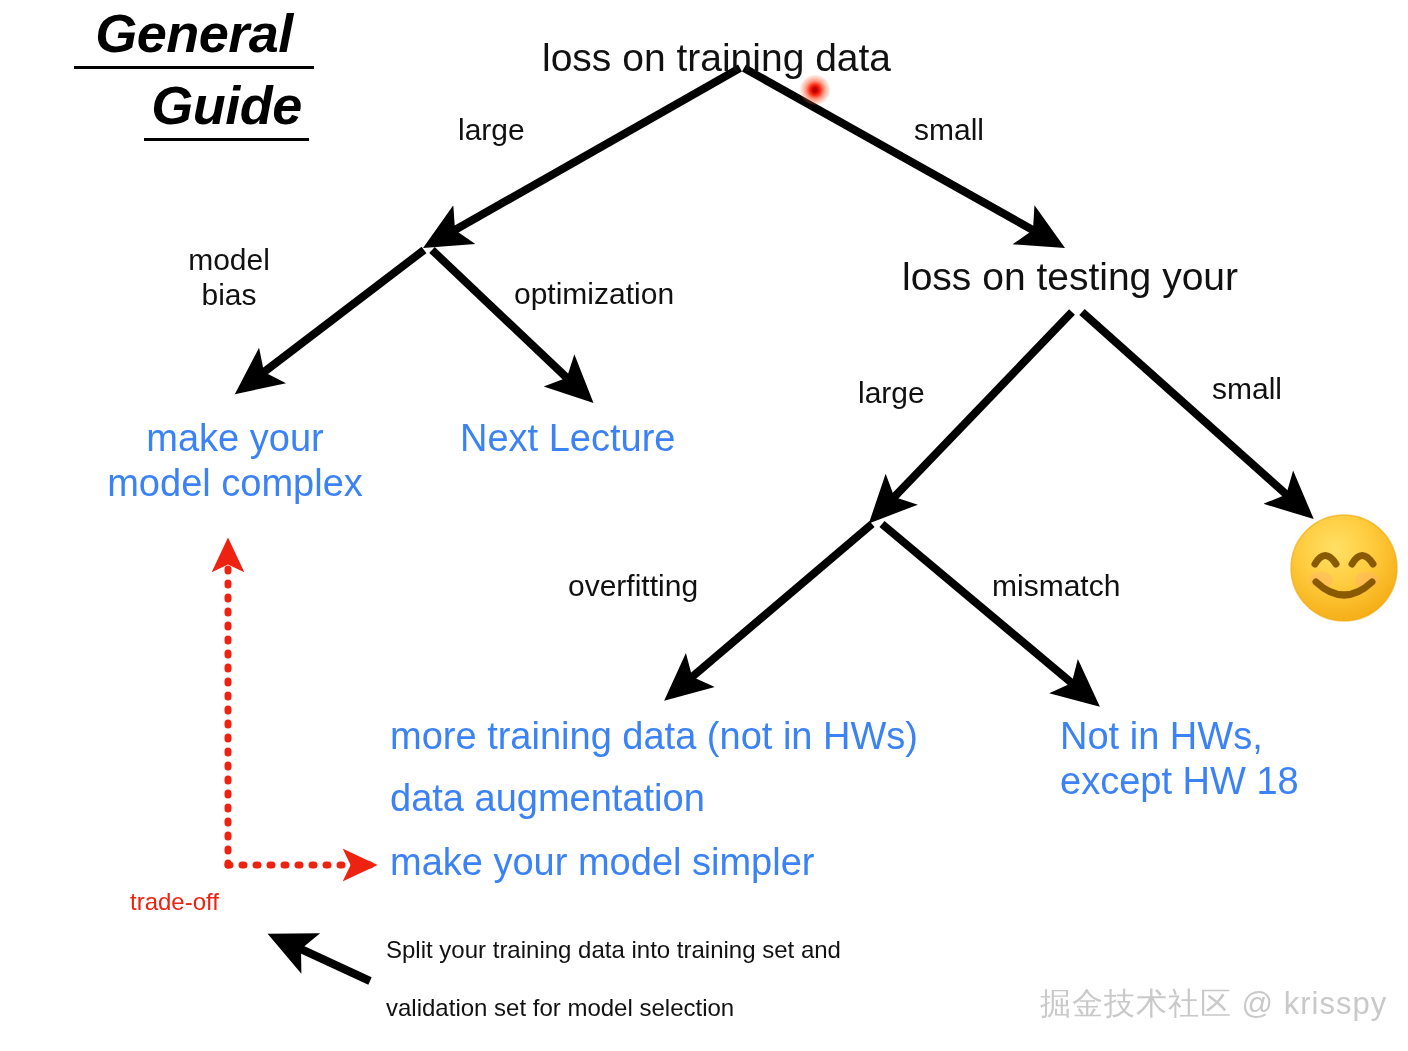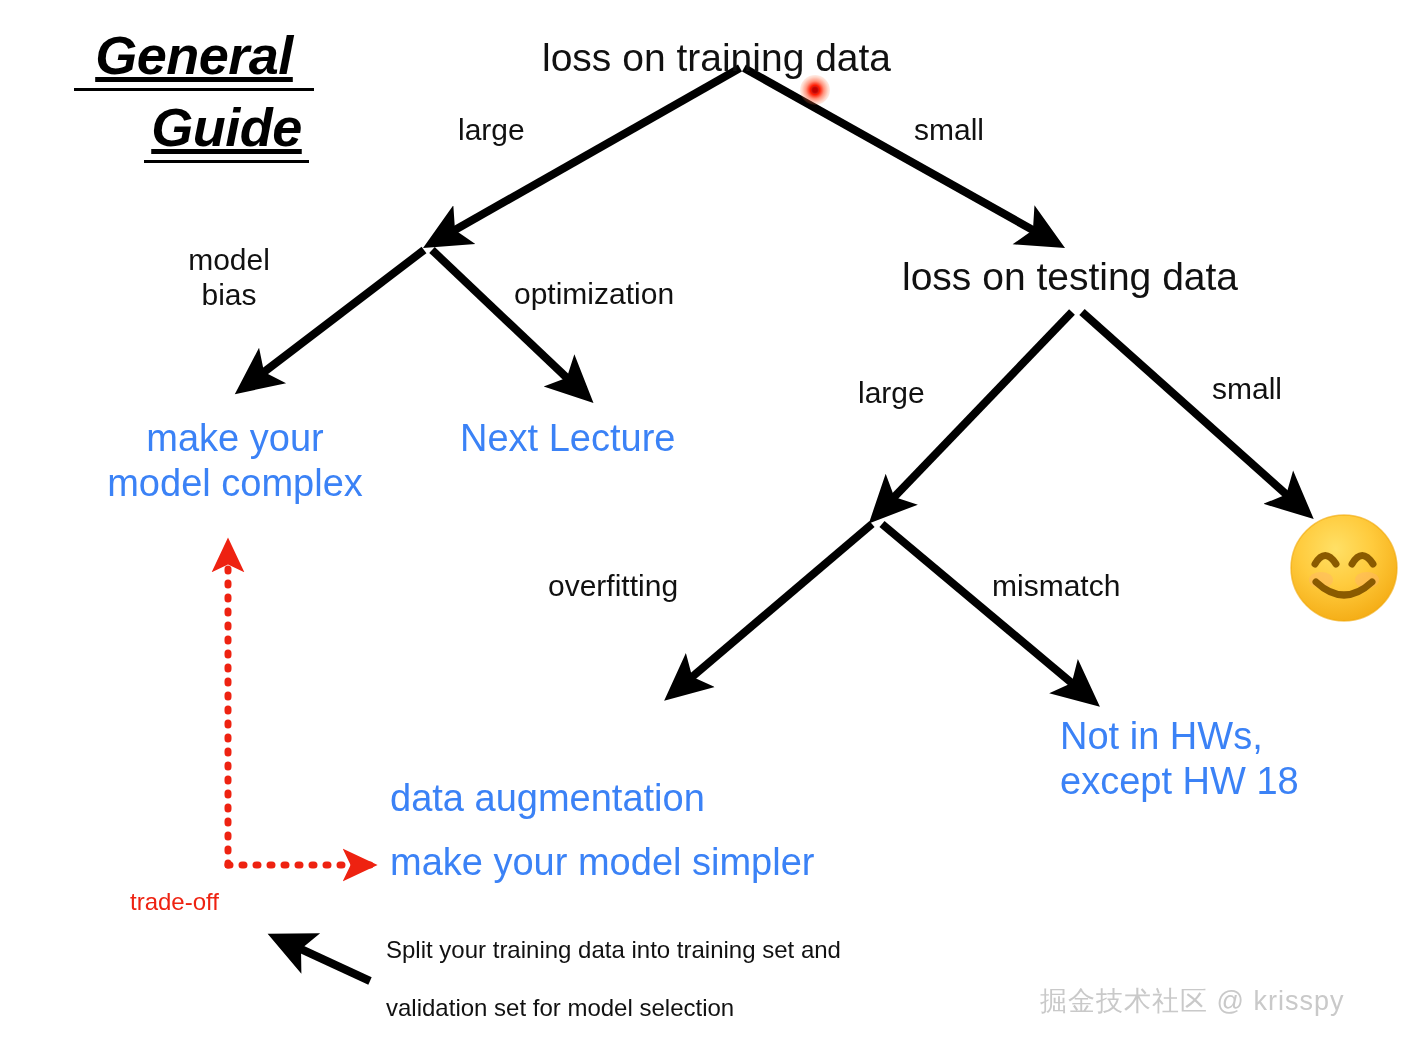--- a/index.html
+++ b/index.html
@@ -31,29 +31,28 @@
     color: #111111;
     font-weight: 400;
   }
   .blue { color: #3b82f6; }
   .red  { color: #ee2211; }
 
   
   #title-block {
     position: absolute;
     left: 74px;
-    top: 24px;
+    top: 2px;
     width: 240px;
     text-align: center;
     font-style: italic;
     font-weight: bold;
     font-size: 54px;
     color: #000000;
     letter-spacing: -0.5px;
-    text-decoration: underline;
   }
   #title-block .tline {
     display: block;
     border-bottom: 3px solid #000;
     padding-bottom: 2px;
     margin-bottom: 5px;
   }
   #title-block .tline.second {
     width: 165px;
     margin-left: auto;
@@ -95,21 +94,21 @@
     top: 512px;
     width: 112px;
     height: 112px;
   }
 
   
   #watermark {
     position: absolute;
     left: 1040px;
     top: 983px;
-    font-size: 27px;
+    font-size: 31px;
     color: #c9c9c9;
     letter-spacing: 1px;
     white-space: pre;
   }
 </style>
 </head>
 <body>
 
 <div id="canvas">
 
@@ -161,30 +160,31 @@
   <div class="lbl edge-text" style="left:166px; top:242px; text-align:center; width:126px;">model
 bias</div>
 
   <div class="lbl edge-text" style="left:514px; top:276px;">optimization</div>
 
   <div class="lbl leaf-text blue" style="left:80px; top:416px; width:310px; text-align:center;">make your
 model complex</div>
 
   <div class="lbl leaf-text blue" style="left:460px; top:416px;">Next Lecture</div>
 
-  <div class="lbl node-text" style="left:902px; top:254px;">loss on testing data</div>
+  <div class="lbl node-text" style="left:902px; top:254px;">loss on testing your</div>
 
   <div class="lbl edge-text" style="left:858px; top:375px;">large</div>
 
   <div class="lbl edge-text" style="left:1212px; top:371px;">small</div>
 
-  <div class="lbl edge-text" style="left:548px; top:568px;">overfitting</div>
+  <div class="lbl edge-text" style="left:568px; top:568px;">overfitting</div>
 
   <div class="lbl edge-text" style="left:992px; top:568px;">mismatch</div>
 
+  <div class="lbl leaf-text blue" style="left:390px; top:714px;">more training data (not in HWs)</div>
 
   <div class="lbl leaf-text blue" style="left:390px; top:776px;">data augmentation</div>
 
   <div class="lbl leaf-text blue" style="left:390px; top:840px;">make your model simpler</div>
 
   <div class="lbl leaf-text blue" style="left:1060px; top:714px;">Not in HWs,
 except HW 18</div>
 
   <svg id="smiley" viewBox="0 0 112 112">
     <defs>

